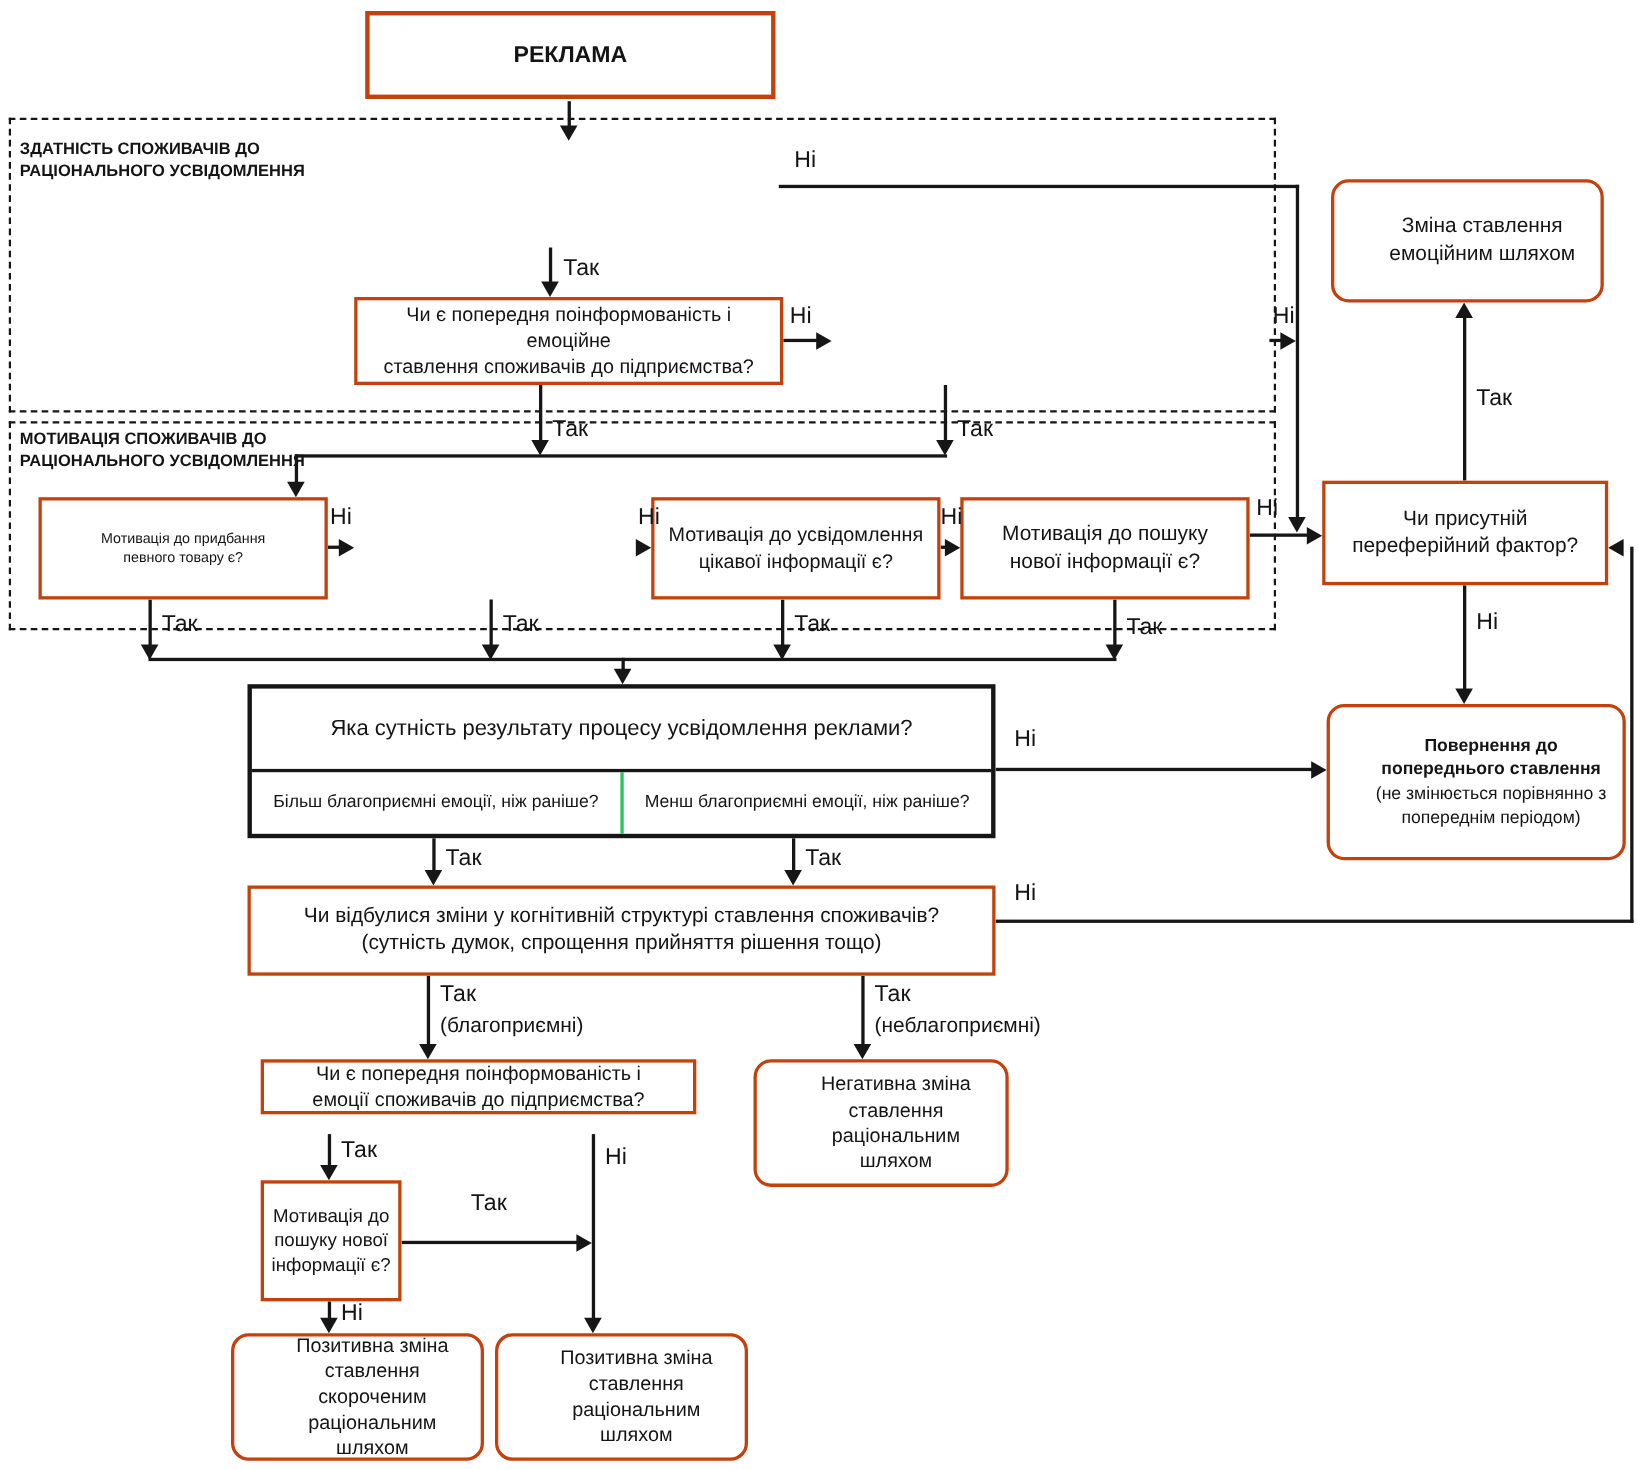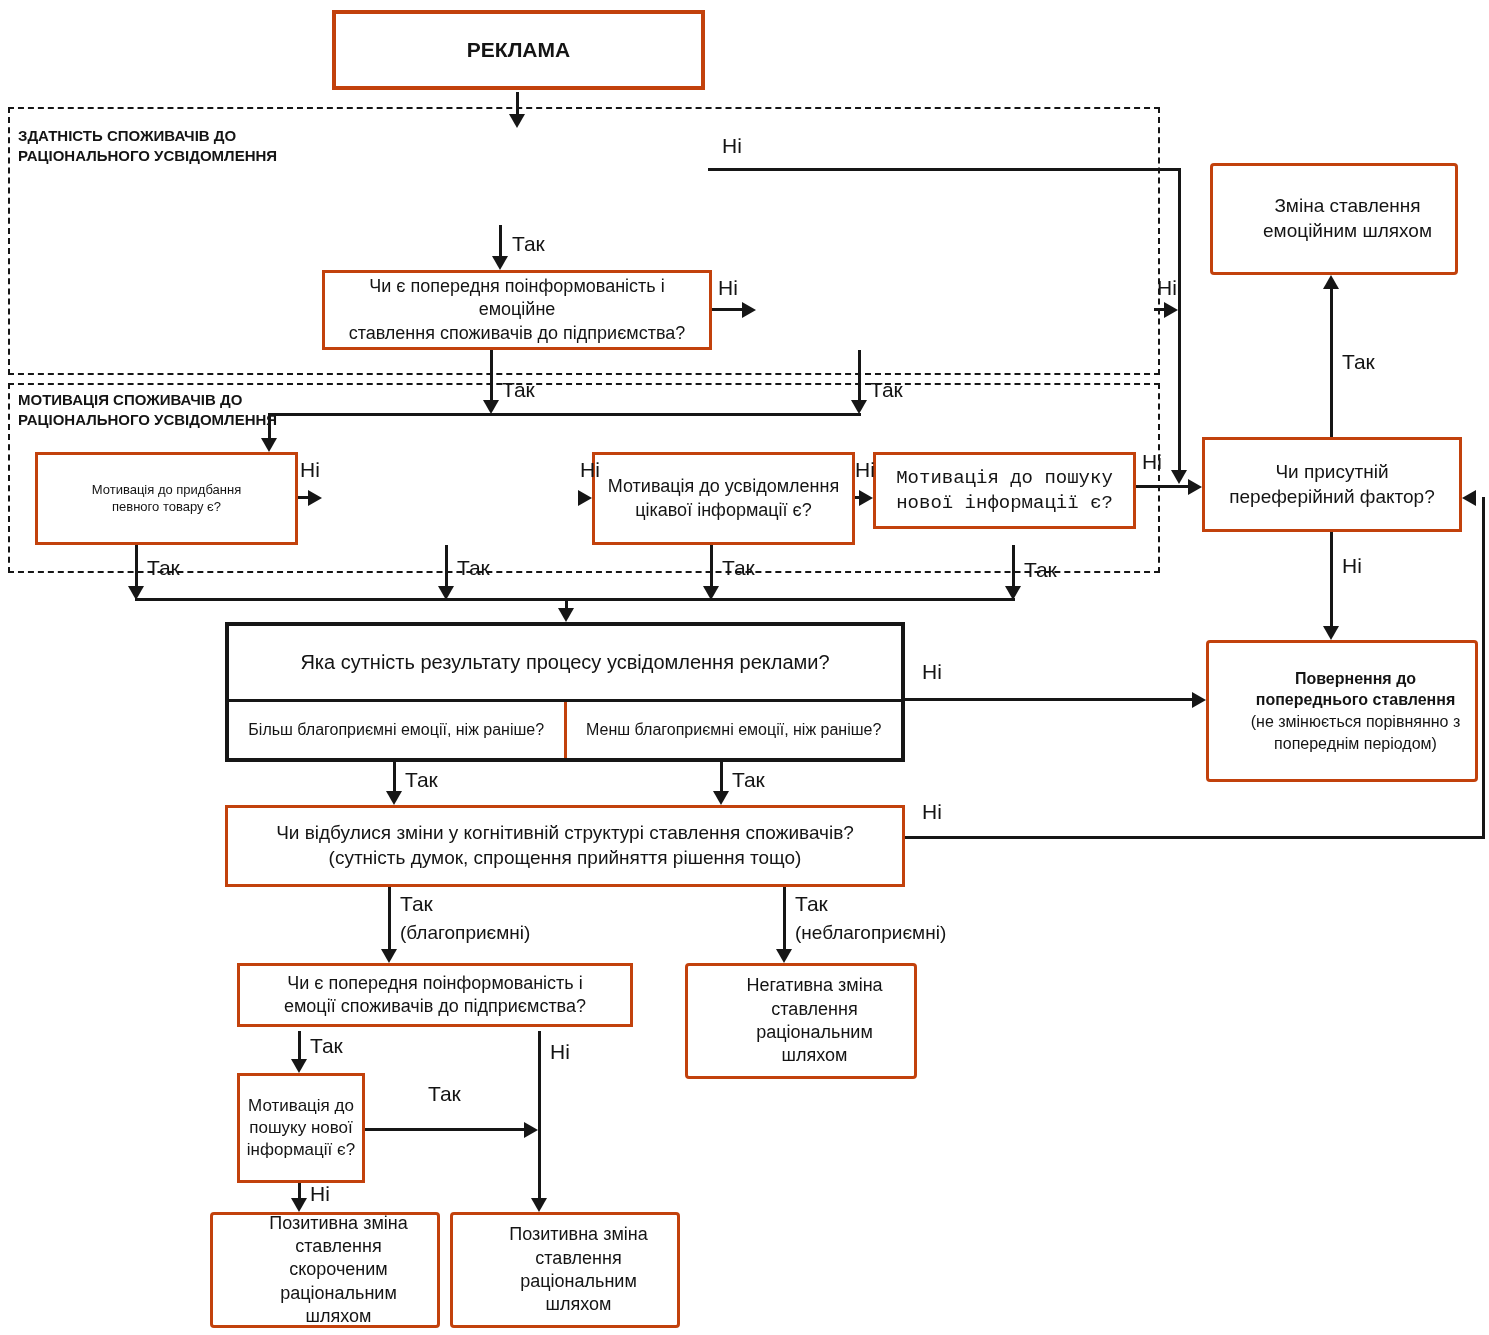--- a/index.html
+++ b/index.html
@@ -1,21 +1,21 @@
 <!DOCTYPE html>
 <html><head>
 <meta charset="utf-8">
 <style>
   html,body{margin:0;padding:0;background:#fff;}
   .canvas{position:relative;width:1489px;height:1335px;background:#ffffff;
           font-family:"Liberation Sans",sans-serif;color:#141414;overflow:hidden;}
   .node{position:absolute;background:#fff;border:3px solid #c2410c;display:flex;
         align-items:center;justify-content:center;text-align:center;box-sizing:border-box;z-index:3;}
   .node--thick{border-width:4px;}
-  .rounded{border-radius:4px;padding-left:27px;}
+  .rounded{border-radius:16px;padding-left:27px;}
   .node-text{white-space:pre-line;line-height:1.3;padding:2px 6px;}
   .dashed-region{position:absolute;border:2px dashed #161616;box-sizing:border-box;z-index:1;}
   .region-label{position:absolute;font-weight:bold;font-size:15px;line-height:1.35;
                 white-space:pre-line;z-index:2;}
   .hline,.vline{position:absolute;background:#161616;z-index:2;}
   .hline{height:3px;} .vline{width:3px;}
   .arrow{position:absolute;width:0;height:0;z-index:2;}
   .arrow-down{border-left:8px solid transparent;border-right:8px solid transparent;border-top:14px solid #161616;}
   .arrow-up{border-left:8px solid transparent;border-right:8px solid transparent;border-bottom:14px solid #161616;}
   .arrow-right{border-top:8px solid transparent;border-bottom:8px solid transparent;border-left:14px solid #161616;}
@@ -23,21 +23,21 @@
   .edge-label{position:absolute;font-size:21px;z-index:4;background:transparent;}
   .paren-label{position:absolute;font-size:19px;z-index:4;}
   
   .compound{position:absolute;border:4px solid #161616;box-sizing:border-box;background:#fff;z-index:3;
             display:flex;flex-direction:column;}
   .compound-header{flex:0 0 73px;border-bottom:3px solid #161616;display:flex;align-items:center;
                    justify-content:center;font-size:20px;text-align:center;}
   .compound-row{flex:1;display:flex;}
   .compound-cell{flex:1;display:flex;align-items:center;justify-content:center;font-size:16px;
                  text-align:center;padding:2px 4px;box-sizing:border-box;}
-  .compound-cell:first-child{border-right:3px solid #c2410c;}
+  .compound-cell:first-child{border-right:3px solid #22c55e;}
 </style>
 </head>
 <body>
 
 <div class="canvas">
 
   <div class="dashed-region" style="left:8px;top:107px;width:1152px;height:268px;"></div>
   <div class="region-label" style="left:18px;top:126px;">ЗДАТНІСТЬ СПОЖИВАЧІВ ДО
 РАЦІОНАЛЬНОГО УСВІДОМЛЕННЯ</div>
 
@@ -60,21 +60,21 @@
     <div class="node-text">Мотивація до придбання
 певного товару є?</div>
   </div>
 
 
   <div class="node" style="left:592px;top:452px;width:263px;height:93px;font-size:18px;">
     <div class="node-text">Мотивація до усвідомлення
 цікавої інформації є?</div>
   </div>
 
-  <div class="node" style="left:873px;top:452px;width:263px;height:77px;font-size:19px;font-family:Liberation Mono, monospace;">
+  <div class="node" style="left:873px;top:452px;width:263px;height:93px;font-size:19px;">
     <div class="node-text">Мотивація до пошуку
 нової інформації є?</div>
   </div>
 
   <div class="node" style="left:1202px;top:437px;width:260px;height:95px;font-size:19px;">
     <div class="node-text">Чи присутній
 переферійний фактор?</div>
   </div>
 
   <div class="node rounded" style="left:1210px;top:163px;width:248px;height:112px;font-size:19px;">
@@ -92,21 +92,21 @@
       <div class="compound-cell">Більш благоприємні емоції, ніж раніше?</div>
       <div class="compound-cell">Менш благоприємні емоції, ніж раніше?</div>
     </div>
   </div>
 
   <div class="node" style="left:225px;top:805px;width:680px;height:82px;font-size:19px;">
     <div class="node-text">Чи відбулися зміни у когнітивній структурі ставлення споживачів?
 (сутність думок, спрощення прийняття рішення тощо)</div>
   </div>
 
-  <div class="node" style="left:237px;top:963px;width:396px;height:64px;font-size:18px;">
+  <div class="node" style="left:237px;top:963px;width:396px;height:50px;font-size:18px;">
     <div class="node-text">Чи є попередня поінформованість і
 емоції споживачів до підприємства?</div>
   </div>
 
   <div class="node" style="left:237px;top:1073px;width:128px;height:110px;font-size:17px;">
     <div class="node-text">Мотивація до
 пошуку нової
 інформації є?</div>
   </div>
 

